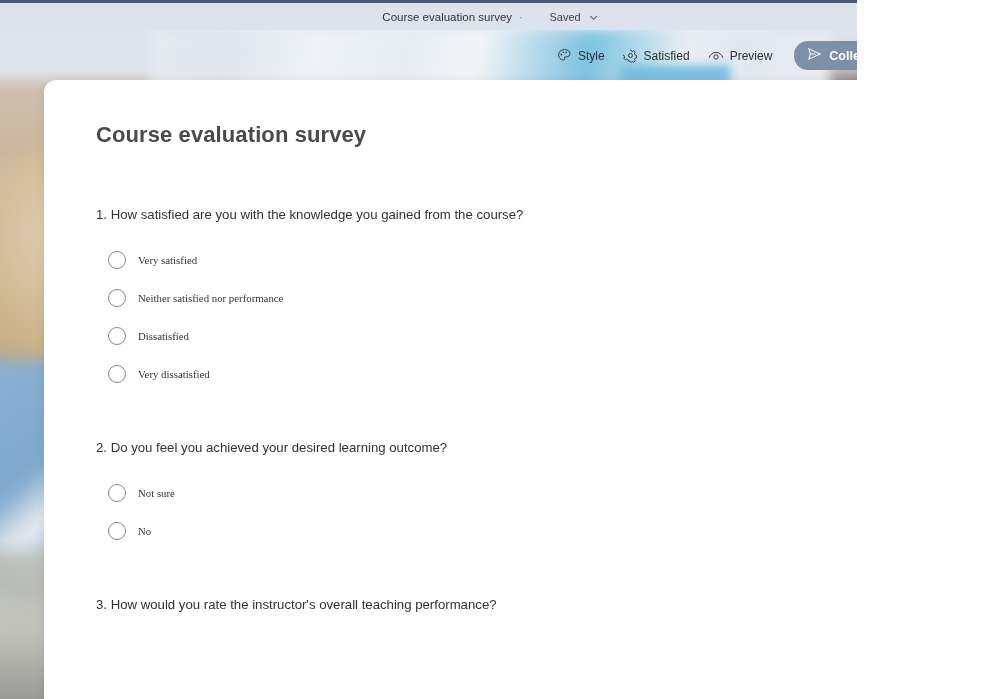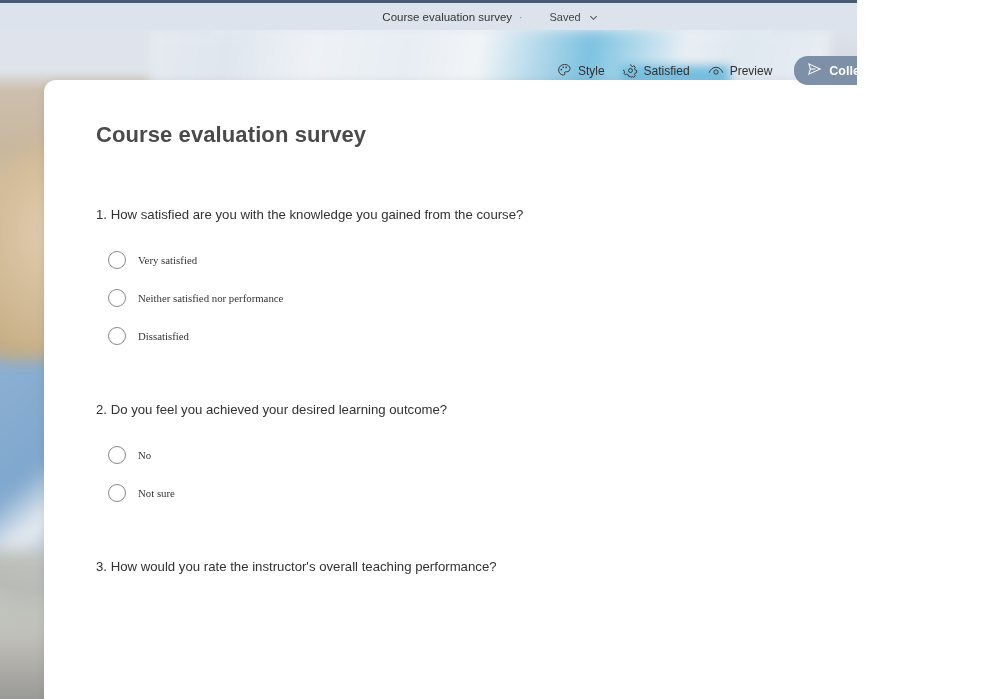--- a/index.html
+++ b/index.html
@@ -139,21 +139,21 @@
   .titlebar .chev {
     display: inline-flex;
     align-items: center;
     cursor: pointer;
   }
 
   
   .toolbar {
     position: absolute;
     right: 0;
-    top: 56px;
+    top: 41px;
     display: flex;
     align-items: center;
     gap: 18px;
     z-index: 30;
     padding-right: 0;
   }
   .tb-item {
     display: flex;
     align-items: center;
     gap: 6px;
@@ -316,33 +316,37 @@
             <span class="option-label">Very satisfied</span>
           </div>
           <div class="option-row">
             <span class="radio"></span>
             <span class="option-label">Neither satisfied nor performance</span>
           </div>
           <div class="option-row">
             <span class="radio"></span>
             <span class="option-label">Dissatisfied</span>
           </div>
+          <div class="option-row">
+            <span class="radio"></span>
+            <span class="option-label">Very dissatisfied</span>
+          </div>
         </div>
       </div>
 
       <div class="question-block">
         <div class="q-text">2. Do you feel you achieved your desired learning outcome?</div>
         <div class="options">
           <div class="option-row">
             <span class="radio"></span>
+            <span class="option-label">Not sure</span>
+          </div>
+          <div class="option-row">
+            <span class="radio"></span>
             <span class="option-label">No</span>
-          </div>
-          <div class="option-row">
-            <span class="radio"></span>
-            <span class="option-label">Not sure</span>
           </div>
         </div>
       </div>
 
       <div class="question-block">
         <div class="q-text">3. How would you rate the instructor's overall teaching performance?</div>
 
       </div>
 
     </div>

